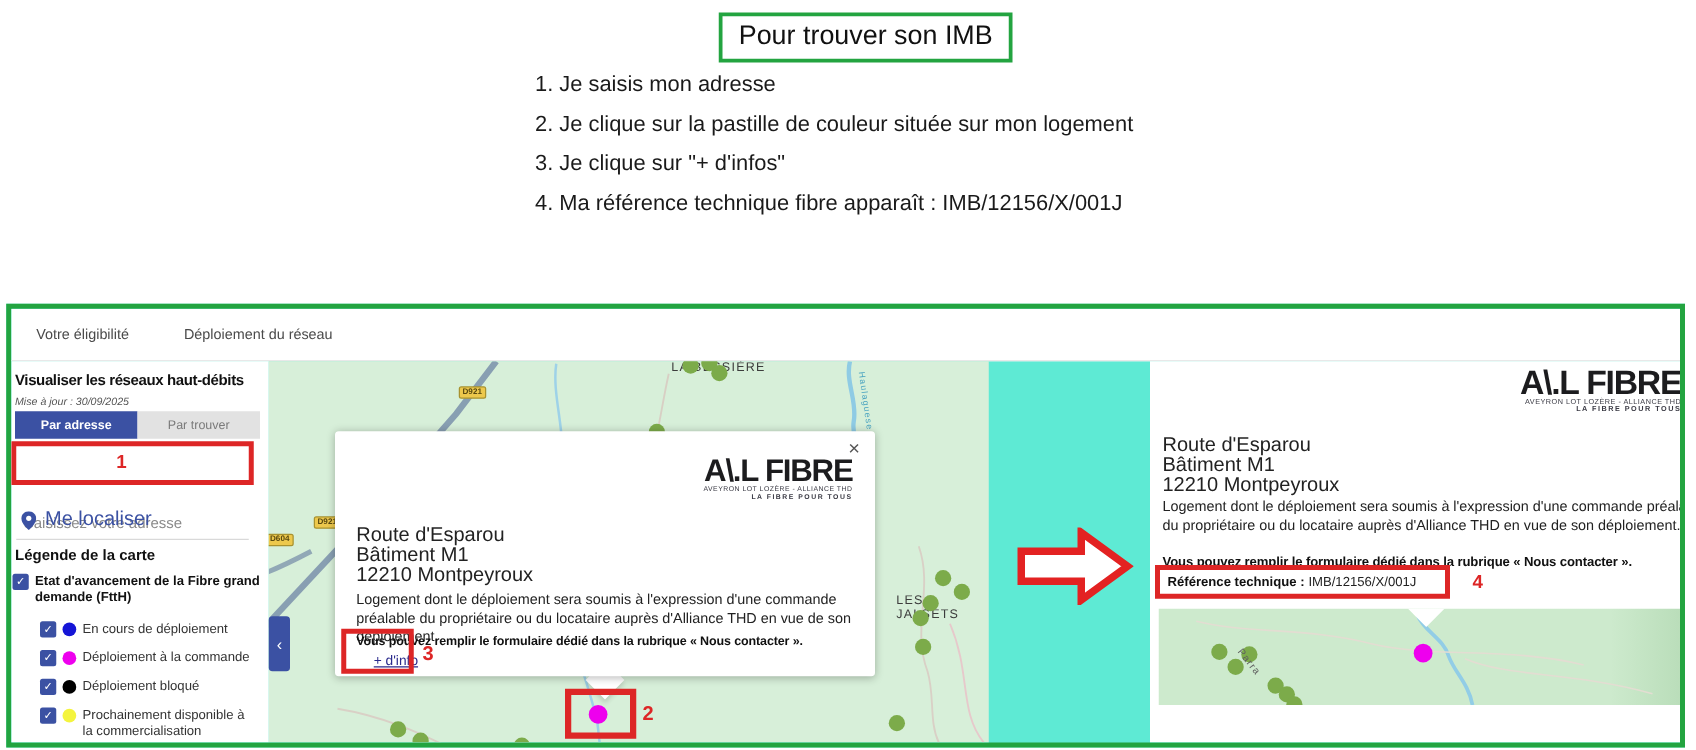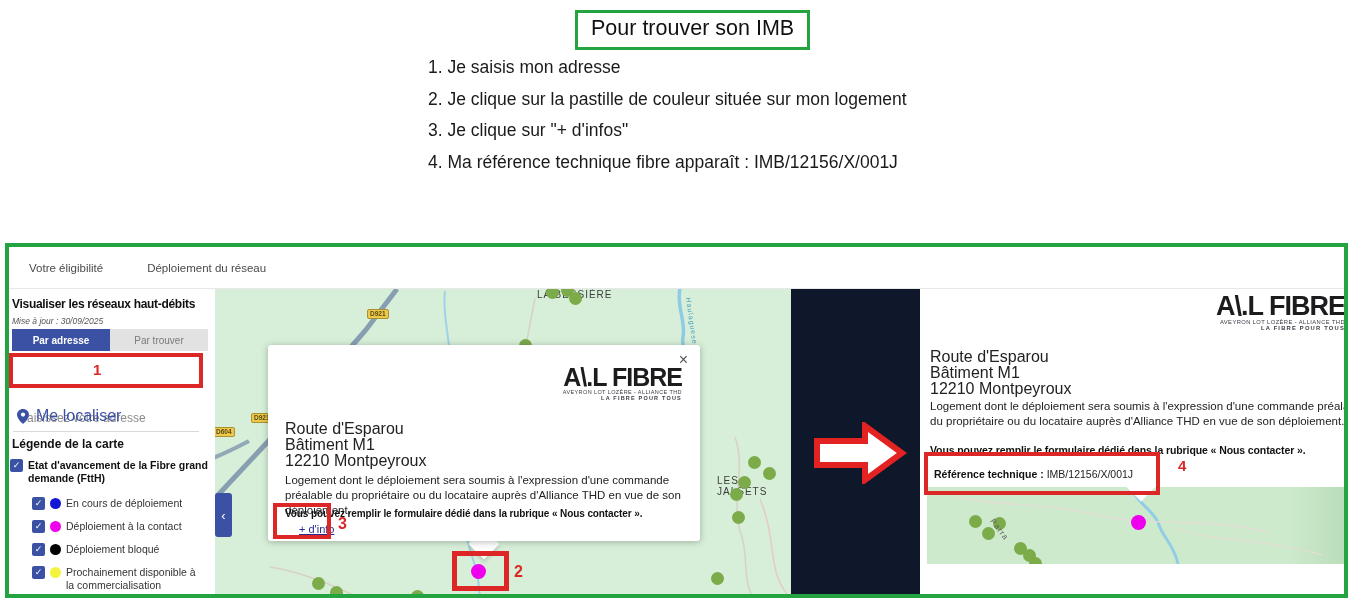--- a/index.html
+++ b/index.html
@@ -4,21 +4,21 @@
 <style>
   * { margin:0; padding:0; box-sizing:border-box; }
   html,body { width:1357px; height:600px; background:#fff; font-family:"Liberation Sans", sans-serif; overflow:hidden; }
 
   
   #title-box { position:absolute; left:575px; top:10px; border:3px solid #23a440; background:#fff; padding:3px 13px 6px; font-size:21.5px; color:#111; }
   #steps { position:absolute; left:428px; top:57px; font-size:17.5px; color:#1a1a1a; }
   #steps .step { margin-bottom:11.5px; line-height:20px; }
 
   
-  #panel { position:absolute; left:5px; top:243px; width:1343px; height:355px; border:4px solid #23a440; background:#0f172a; overflow:hidden; }
+  #panel { position:absolute; left:5px; top:243px; width:1343px; height:355px; border:4px solid #23a440; background:#5eead4; overflow:hidden; }
   #panel-inner { position:relative; width:100%; height:100%; }
 
   #topnav { position:absolute; left:0; top:0; width:100%; height:42px; background:#fff; border-bottom:1px solid #e8e8e8; display:flex; align-items:center; gap:44px; padding-left:20px; font-size:11.5px; color:#4a4a4a; }
   #topnav .nav-item { cursor:pointer; }
 
   
   #sidebar { position:absolute; left:0; top:42px; width:206px; height:305px; background:#fff; }
   .sb-head { position:absolute; left:3px; top:8px; font-weight:bold; font-size:12px; letter-spacing:-0.3px; white-space:nowrap; color:#111; }
   .sb-updated { position:absolute; left:3px; top:27px; font-style:italic; font-size:8.5px; color:#555; }
   .sb-tabs { position:absolute; left:3px; top:40px; width:196px; height:22px; display:flex; }
@@ -79,21 +79,21 @@
 
   
   #detail { position:absolute; left:911px; top:42px; width:432px; height:305px; background:#fff; }
   #detail .logo-block { position:absolute; right:7px; top:4px; }
   #detail .logo-main { font-size:27px; line-height:26px; }
   #detail .logo-sub { font-size:5.8px; }
   #detail .logo-sub2 { font-size:5.8px; }
   #detail .addr { position:absolute; left:10px; top:60px; }
   #detail .bodytxt { position:absolute; left:10px; top:110px; width:438px; }
   #detail .bodybold { position:absolute; left:10px; top:155px; font-size:10.5px; }
-  #ref-box { left:4px; top:163px; width:236px; height:43px; display:flex; align-items:center; padding-left:6px; white-space:nowrap; }
+  #ref-box { left:4px; top:163px; width:236px; height:27px; display:flex; align-items:center; padding-left:6px; white-space:nowrap; }
   #ref-box .ref-label { font-weight:bold; font-size:10.5px; color:#111; }
   #ref-box .ref-value { font-size:10.5px; color:#222; margin-left:3px; }
   #num4 { position:absolute; left:258px; top:168px; font-size:15px; }
   #strip { position:absolute; left:7px; top:198px; width:420px; height:77px; background:linear-gradient(90deg,#cdeacd 0%,#cdeacd 86%,#b9ddb9 100%); overflow:hidden; }
   #strip-tail { position:absolute; left:203px; top:-12px; width:22px; height:22px; background:#fff; transform:rotate(45deg); }
   .parra-label { position:absolute; left:60px; top:38px; font-size:8px; color:#5f5f5f; transform:rotate(52deg); letter-spacing:1px; }
 </style>
 </head>
 <body>
 
@@ -139,21 +139,21 @@
     </div>
 
     <div class="lg-row" style="left:23px; top:208px;">
       <span class="lg-check">✓</span>
       <span class="lg-dot" style="background: rgb(21, 21, 214);"></span>
       <span class="lg-label">En cours de déploiement</span>
     </div>
     <div class="lg-row" style="left:23px; top:231px;">
       <span class="lg-check">✓</span>
       <span class="lg-dot" style="background: rgb(238, 0, 238);"></span>
-      <span class="lg-label">Déploiement à la contact</span>
+      <span class="lg-label">Déploiement à la commande</span>
     </div>
     <div class="lg-row" style="left:23px; top:254px;">
       <span class="lg-check">✓</span>
       <span class="lg-dot" style="background: rgb(0, 0, 0);"></span>
       <span class="lg-label">Déploiement bloqué</span>
     </div>
     <div class="lg-row" style="left:23px; top:277px; width:170px;">
       <span class="lg-check">✓</span>
       <span class="lg-dot" style="background: rgb(244, 244, 62);"></span>
       <span class="lg-label">Prochainement disponible à la commercialisation</span>

